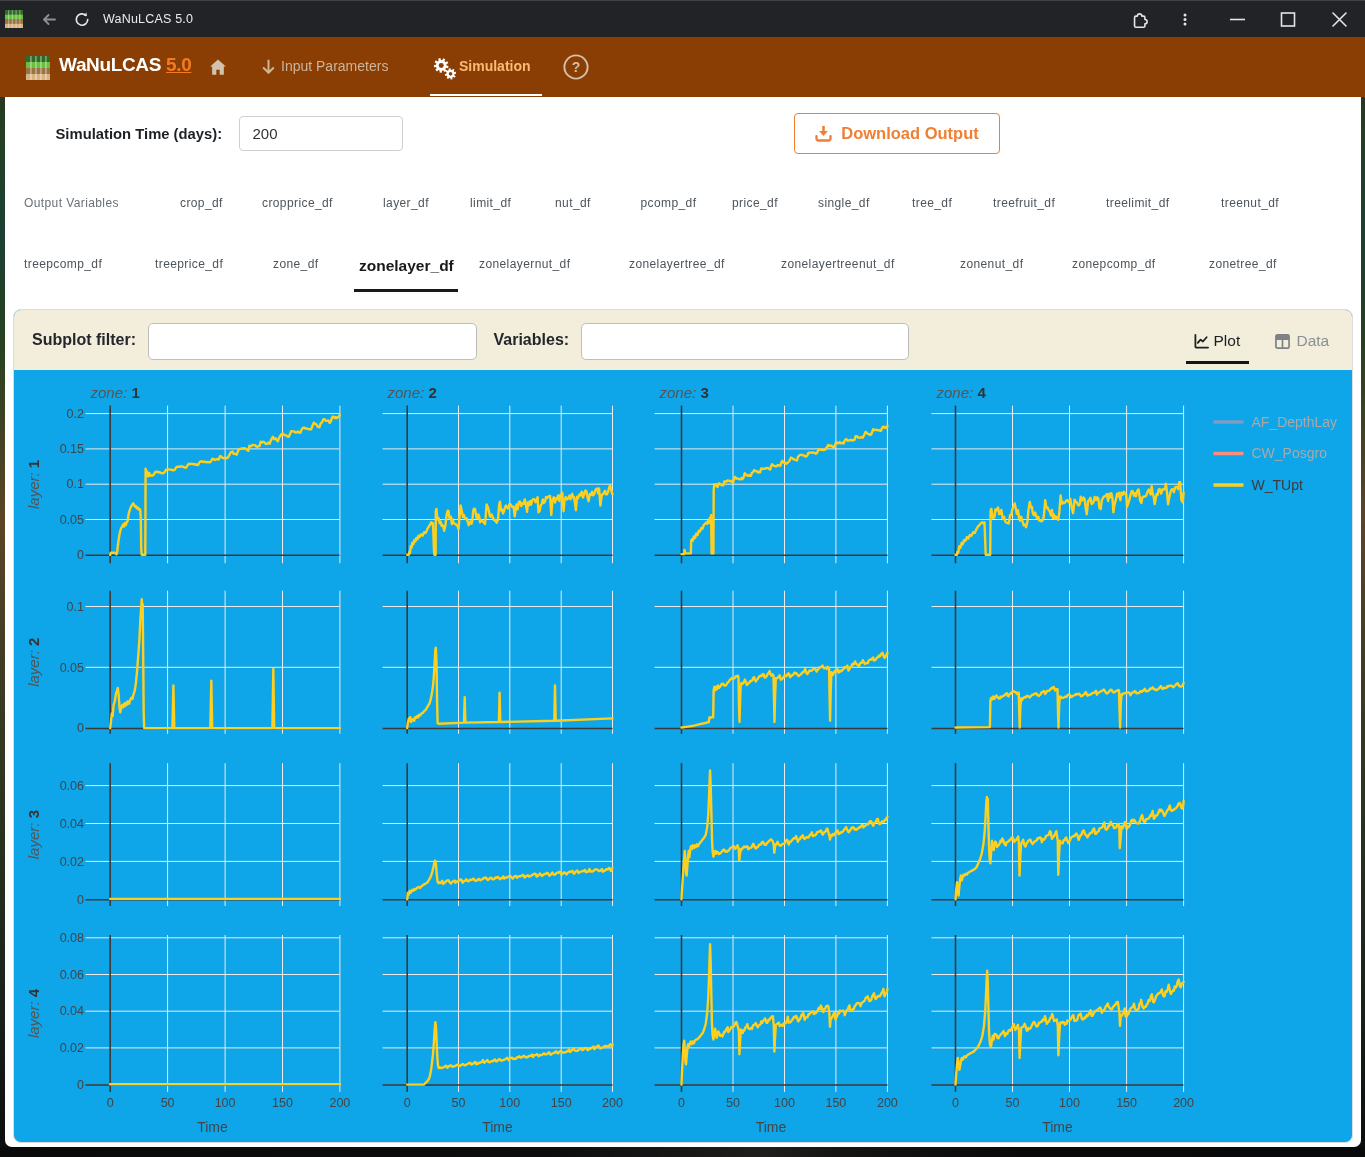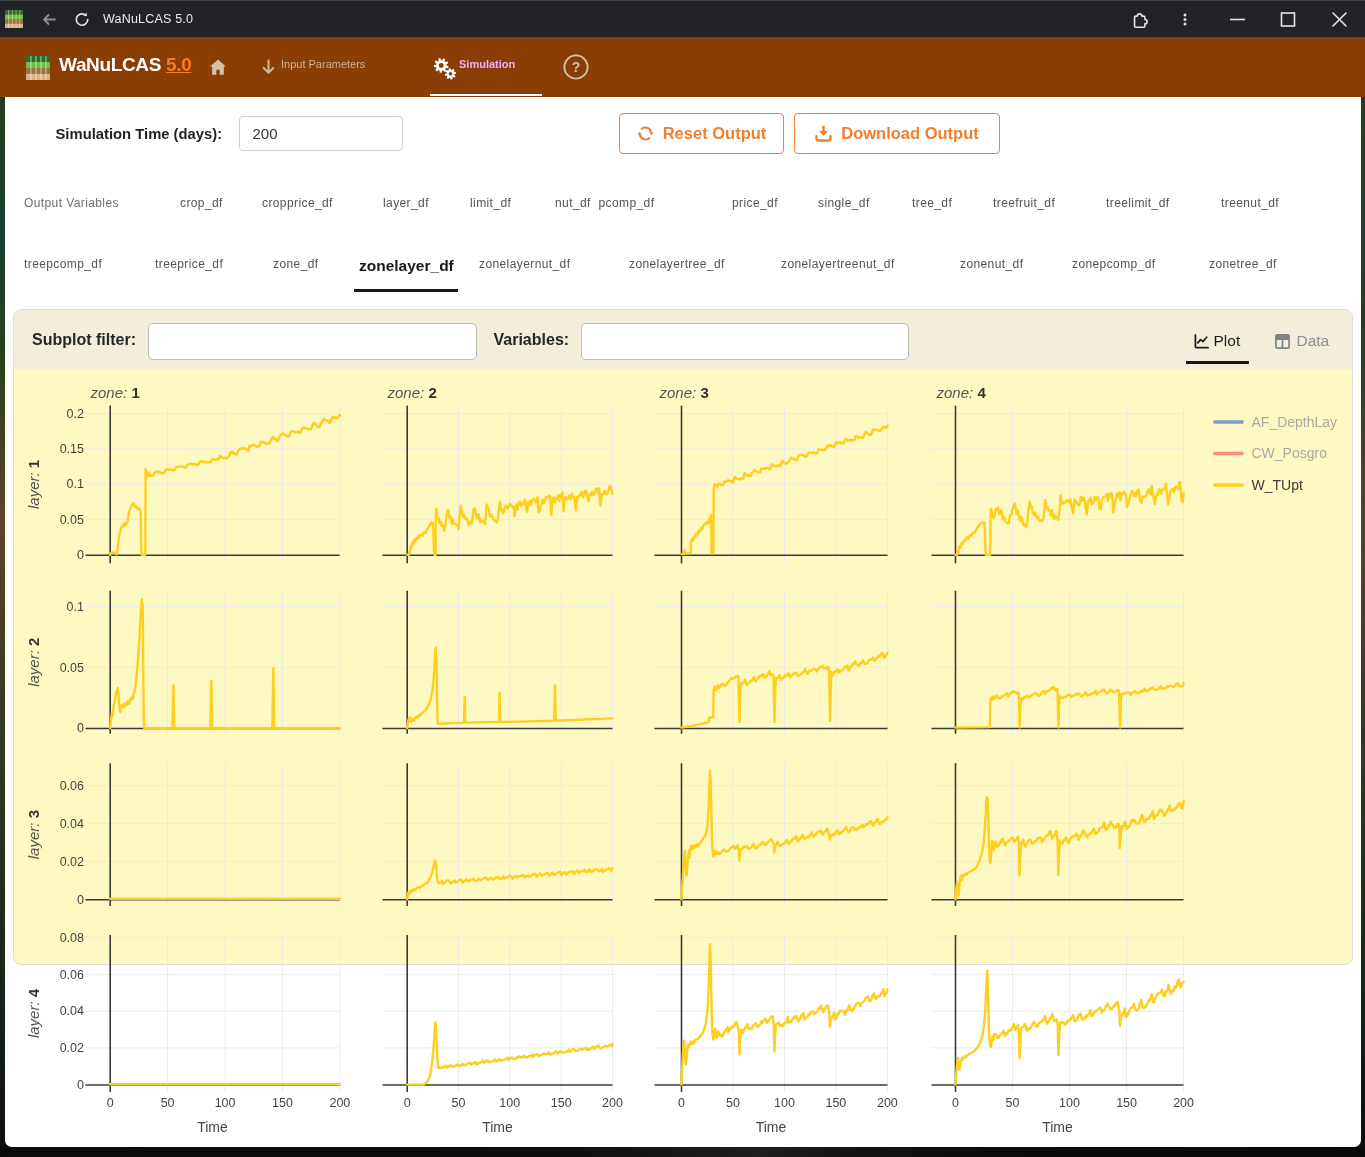--- a/index.html
+++ b/index.html
@@ -13,38 +13,38 @@
 
 #titlebar { position:absolute; left:0; top:0; width:1365px; height:37px; background:#222326; border-top:1.5px solid #404144; }
 #titlebar .fav { position:absolute; left:5px; top:9px; width:18px; height:18px; }
 #titlebar .title { position:absolute; left:103px; top:11px; font-size:12.5px; color:#e9eaed; letter-spacing:.2px; }
 .tb-ic { position:absolute; top:0; height:37px; display:flex; align-items:center; justify-content:center; }
 
 #header { position:absolute; left:0; top:37px; width:1365px; height:59.5px; background:#8a3e04; }
 #logo { position:absolute; left:26px; top:19px; width:24px; height:24px; }
 #brand { position:absolute; left:59px; top:16.5px; font-size:19px; font-weight:bold; color:#fff; letter-spacing:-0.35px; }
 #brand span { color:#f47b20;text-decoration:underline; }
-.nav-item { position:absolute; top:0; color:#cdb49b; font-size:11px; }
+.nav-item { position:absolute; top:0; color:#cdb49b; font-size:14px; }
 #nav-sim-underline { position:absolute; left:430px; top:56.5px; width:112px; height:2.5px; background:#fff; }
 
 #panel { position:absolute; left:4.5px; top:96.5px; width:1356px; height:1050.5px; background:#fff; border-radius:0 0 7px 7px; }
 
 #tb-label { position:absolute; left:51px; top:29px; font-size:14.8px; font-weight:bold; color:#1d2125; }
 #tb-input { position:absolute; left:234px; top:19.5px; width:164px; height:35px; border:1px solid #cfcfcf; border-radius:4px; font-size:15px; color:#333; padding-left:13px; display:flex; align-items:center; }
 .btn { position:absolute; top:16px; height:41px; border-radius:4px; display:flex; align-items:center; justify-content:center; font-size:16.5px; }
 #btn-run { left:414px; width:183px; background:#8a3e04; color:#fff; font-weight:bold; font-size:16px; }
 #btn-reset { left:614.5px; width:165px; background:#fff; border:1px solid #ee7f33; color:#ee7f33; font-weight:600; }
 #btn-dl { left:789.5px; width:206px; background:#fff; border:1px solid #ee7f33; color:#ee7f33; font-weight:600; }
 
 .tab { position:absolute; font-size:12px; letter-spacing:0.4px; color:#4d545a; white-space:nowrap; }
 .tab.muted { color:#6a7075; }
 .tab.active { color:#17191b; font-weight:bold; font-size:15.5px; letter-spacing:0; }
 #tab-underline { position:absolute; left:349.5px; top:192px; width:104px; height:3px; background:#17191b; }
 
-#card { position:absolute; left:8px; top:212.5px; width:1340.5px; height:656px; border:1px solid #dcdcdc; border-radius:8px; background:#fef9c3; }
+#card { position:absolute; left:8px; top:212.5px; width:1340.5px; height:834px; border:1px solid #dcdcdc; border-radius:8px; background:#0ea5e9; }
 #cardhead { position:absolute; left:0; top:0; width:100%; height:60px; background:#f3eedb; border-radius:7px 7px 0 0; }
 .fl-label { position:absolute; top:21px; font-size:16px; font-weight:600; color:#23272b; }
 .fl-input { position:absolute; top:12.5px; height:37px; background:#fff; border:1px solid #bdbdbd; border-radius:5px; }
 .toggle { position:absolute; top:22px; font-size:15.5px; }
 #plot-underline { position:absolute; left:1172px; top:50.5px; width:63px; height:3.2px; background:#141517; }
 </style>
 </head>
 <body>
 <div id="bottomstrip"></div>
 
@@ -131,50 +131,44 @@
         <line x1="18.84" y1="20.49" x2="19.37" y2="23.30"></line>
         <line x1="16.64" y1="20.03" x2="15.03" y2="22.39"></line>
         <line x1="15.41" y1="18.14" x2="12.60" y2="18.67"></line>
         <line x1="15.87" y1="15.94" x2="13.51" y2="14.33"></line>
         <line x1="17.76" y1="14.71" x2="17.23" y2="11.90"></line>
         <line x1="19.96" y1="15.17" x2="21.57" y2="12.81"></line>
         <line x1="21.19" y1="17.06" x2="24.00" y2="16.53"></line>
       </g>
       <circle cx="18.3" cy="17.6" r="1.9" fill="#8a3e04"></circle>
     </svg>
-  <div class="nav-item" style="left:459px;top:21px;color:#f0abfc;font-weight:bold">Simulation</div>
+  <div class="nav-item" style="left:459px;top:21px;color:#fdba74;font-weight:bold">Simulation</div>
   <div id="nav-sim-underline"></div>
   <svg style="position:absolute;left:563px;top:16.5px;width:26px;height:26px" viewBox="0 0 26 26">
     <circle cx="13" cy="13" r="11.6" fill="none" stroke="#d3c1ab" stroke-width="1.9"></circle>
     <text x="13" y="18" text-anchor="middle" font-size="14" font-weight="bold" fill="#d3c1ab" font-family="Liberation Sans,sans-serif">?</text>
   </svg>
 </div>
 
 <div id="panel">
   <div id="tb-label">Simulation Time (days):</div>
   <div id="tb-input">200</div>
-  <div class="btn" id="btn-reset"><svg style="width:17px;height:17px;margin-right:9px" viewBox="0 0 16 16">
-        <path d="M13.2 6.8A5.4 5.4 0 0 0 3.9 4.1" fill="none" stroke="#ee7f33" stroke-width="2"></path>
-        <path d="M2.8 9.2a5.4 5.4 0 0 0 9.3 2.7" fill="none" stroke="#ee7f33" stroke-width="2"></path>
-        <path d="M11.4 6.9h4.3L13.55 9.6z" fill="#ee7f33"></path>
-        <path d="M4.6 9.1H.3L2.45 6.4z" fill="#ee7f33"></path>
-      </svg>Reset Output</div>
   <div class="btn" id="btn-dl"><svg style="width:17px;height:17px;margin-right:9px" viewBox="0 0 16 16">
         <path d="M8 0.8v6.4" stroke="#ee7f33" stroke-width="2.4"></path>
         <path d="M3.9 5.6h8.2L8 10.3z" fill="#ee7f33"></path>
         <path d="M1.4 10.4v2.4a1.8 1.8 0 0 0 1.8 1.8h9.6a1.8 1.8 0 0 0 1.8-1.8v-2.4" stroke="#ee7f33" stroke-width="2.2" fill="none" stroke-linecap="round"></path>
       </svg>Download Output</div>
 
 <div class="tab muted" style="left:19.5px;top:99px">Output Variables</div>
 <div class="tab" style="left:175.5px;top:99px">crop_df</div>
 <div class="tab" style="left:257.5px;top:99px">cropprice_df</div>
 <div class="tab" style="left:378.5px;top:99px">layer_df</div>
 <div class="tab" style="left:465.5px;top:99px">limit_df</div>
 <div class="tab" style="left:550.5px;top:99px">nut_df</div>
-<div class="tab" style="left:594px;top:99px">pcomp_df</div>
+<div class="tab" style="left:636px;top:99px">pcomp_df</div>
 <div class="tab" style="left:727.5px;top:99px">price_df</div>
 <div class="tab" style="left:813.5px;top:99px">single_df</div>
 <div class="tab" style="left:907.5px;top:99px">tree_df</div>
 <div class="tab" style="left:988.5px;top:99px">treefruit_df</div>
 <div class="tab" style="left:1101.5px;top:99px">treelimit_df</div>
 <div class="tab" style="left:1216.5px;top:99px">treenut_df</div>
 <div class="tab" style="left:19.5px;top:160px">treepcomp_df</div>
 <div class="tab" style="left:150.5px;top:160px">treeprice_df</div>
 <div class="tab" style="left:268.5px;top:160px">zone_df</div>
 <div class="tab active" style="left:354.5px;top:160px">zonelayer_df</div>

